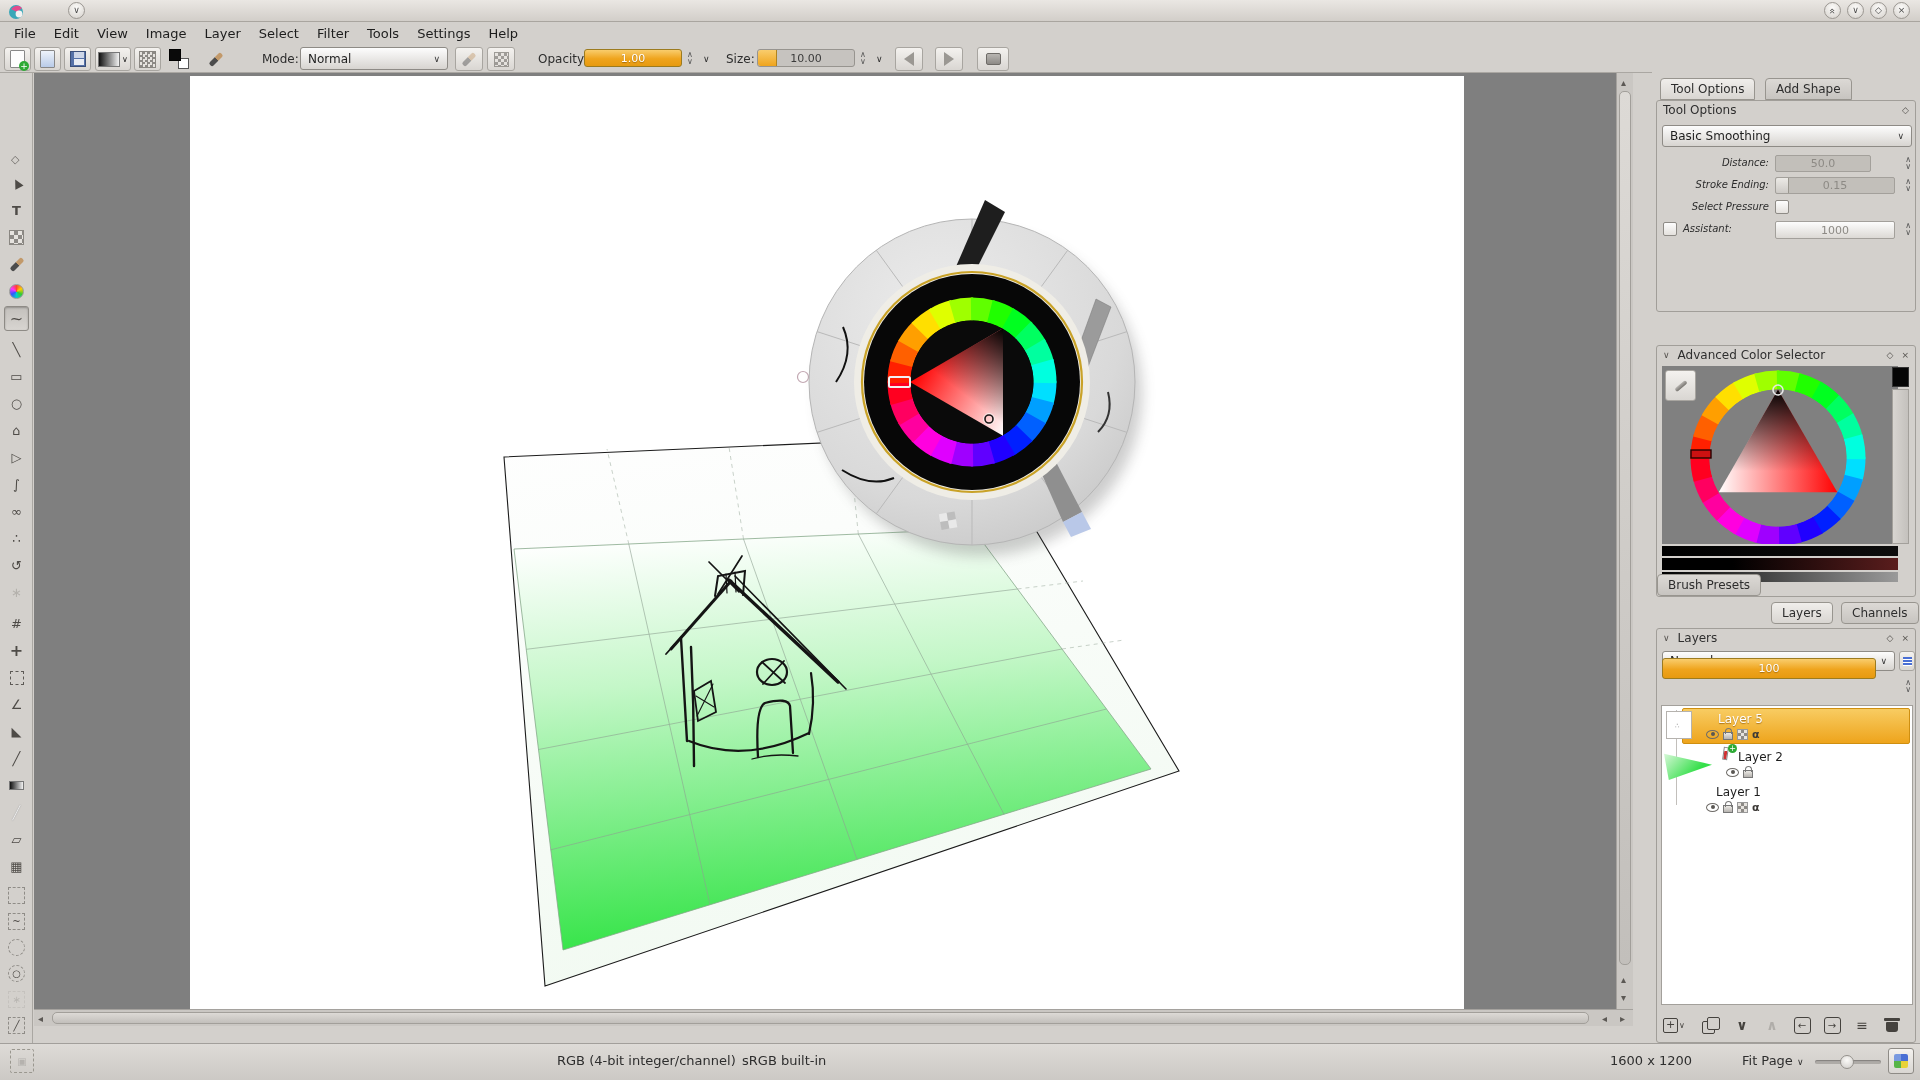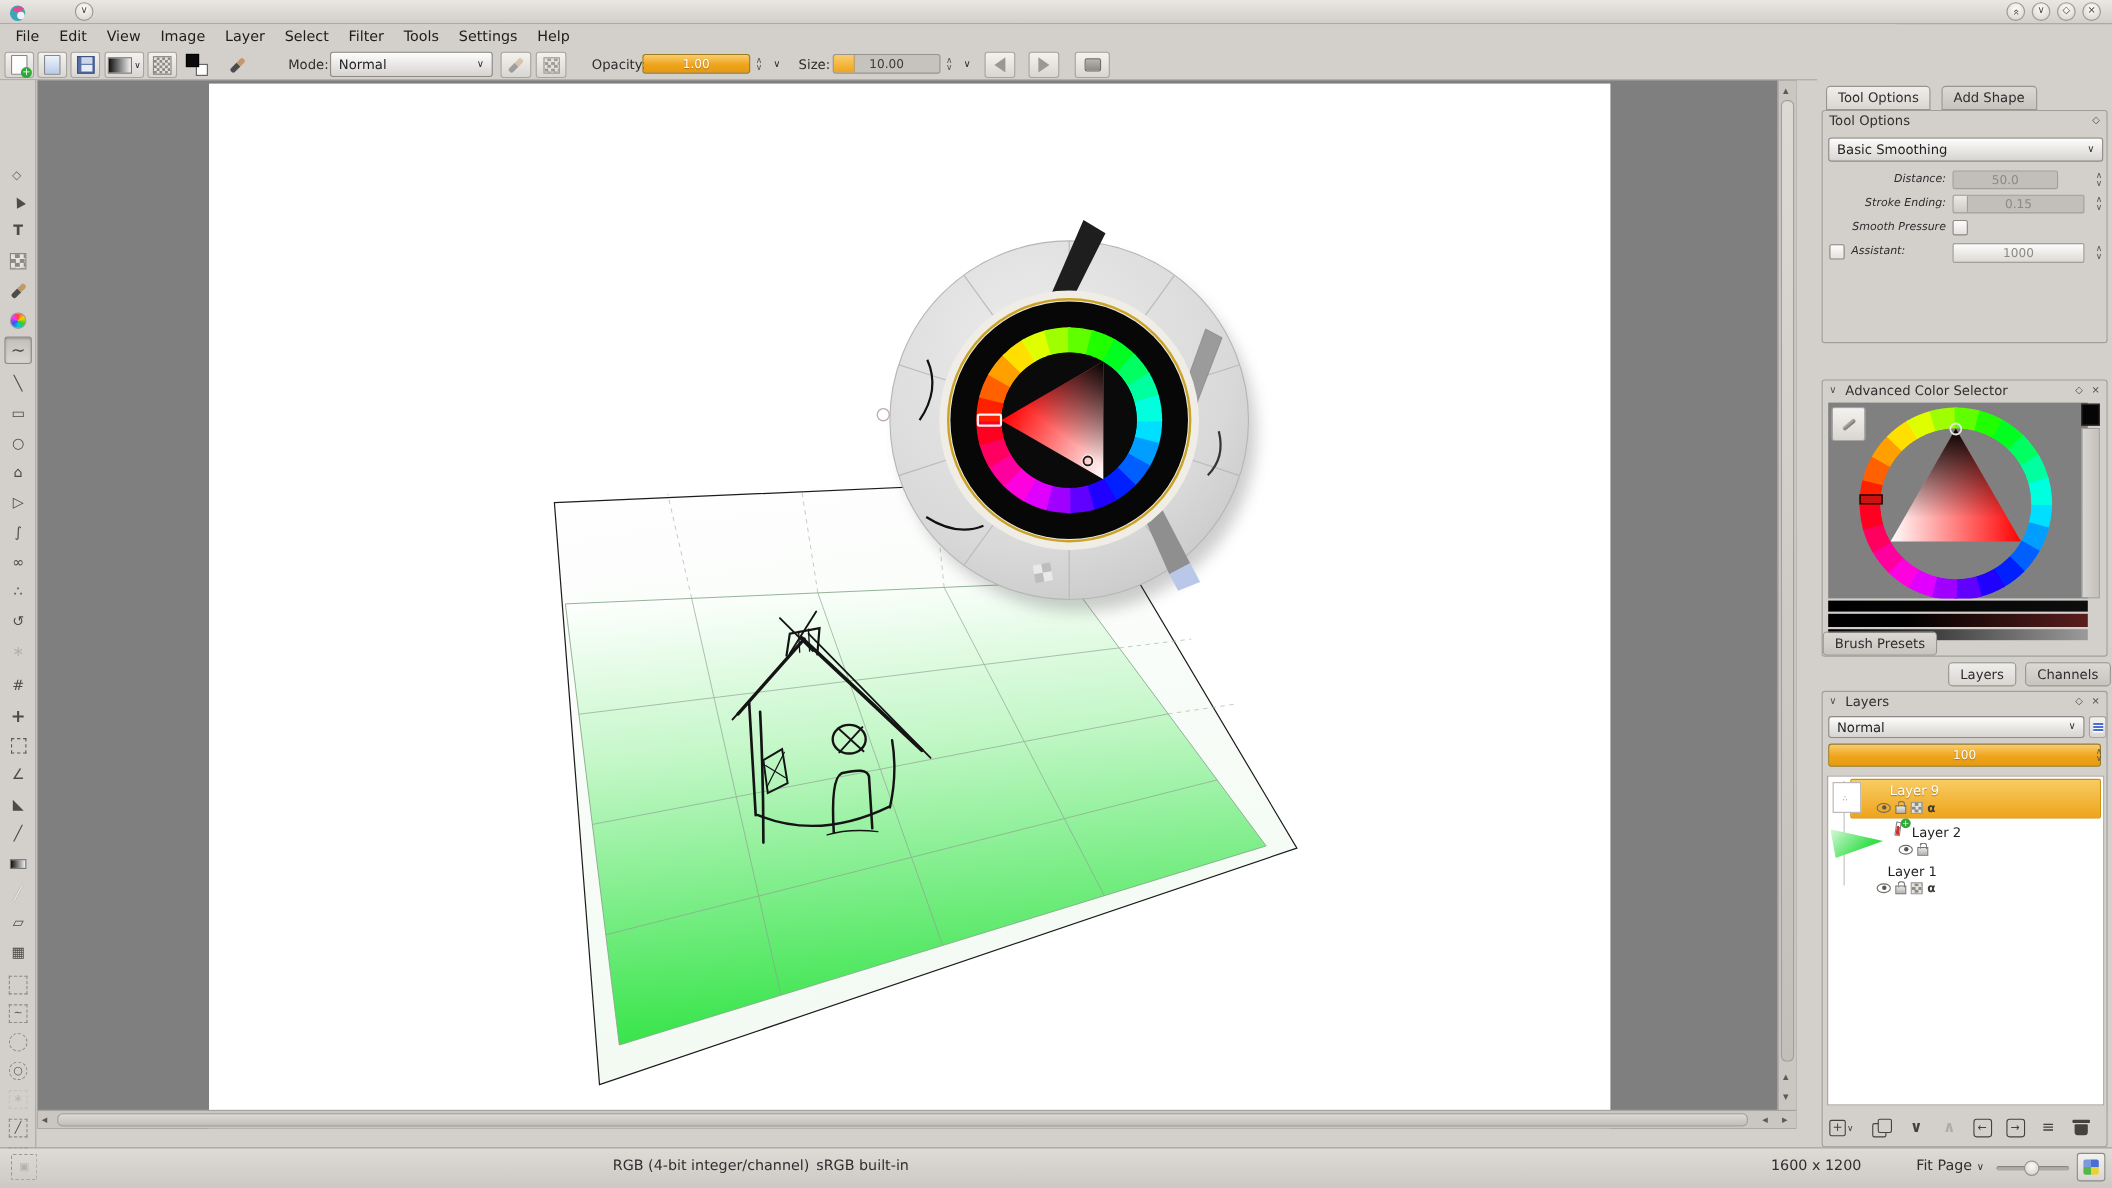--- a/index.html
+++ b/index.html
@@ -569,21 +569,21 @@
       </div>
     <div class="rowlab" style="left:0;top:78px;width:112px">Stroke Ending:</div>
     <div class="dis-slider" style="left:118px;top:76px;width:120px">
         <span class="hndl"></span>
         <span>0.15</span>
       </div>
     <div class="spin" style="right:4px;top:77px">
         <span>∧</span>
         <span>∨</span>
       </div>
-    <div class="rowlab" style="left:0;top:100px;width:112px">Smooth Pressure</div>
+    <div class="rowlab" style="left:0;top:100px;width:112px">Select Pressure</div>
     <div class="chk" style="left:118px;top:99px"></div>
     <div class="chk" style="left:6px;top:121px"></div>
     <div class="rowlab" style="left:26px;top:122px;width:60px;text-align:left">Assistant:</div>
     <div class="spinbox" style="left:118px;top:120px;width:120px">
         <span>1000</span>
       </div>
     <div class="spin" style="right:4px;top:121px">
         <span>∧</span>
         <span>∨</span>
       </div>
@@ -668,36 +668,36 @@
       <span class="sp dico"><span>◇</span></span>
       <span class="dico"><span>×</span></span>
     </div>
     <div class="combo abs" style="left:5px;top:22px;width:233px;height:20px">
       <span>Normal</span>
       <span class="arr">∨</span>
     </div>
     <div class="tbtn" style="left:242px;top:22px;width:16px;height:20px;position:absolute">
       <span style="display:inline-block;width:9px;height:9px;background:repeating-linear-gradient(#4a6fd4 0 2px,#fff 2px 3px)"></span>
     </div>
-    <div class="orange abs" style="left:5px;top:47px;width:248px;height:21px">
+    <div class="orange abs" style="left:5px;top:29px;width:214px;height:21px">
         <span>100</span>
       </div>
     <div class="spin" style="right:4px;top:50px">
         <span>∧</span>
         <span>∨</span>
       </div>
 
     <div id="layer-list" style="left:4px;top:76px;width:252px;height:300px">
       <div class="treeline" style="left:14px;top:4px;height:95px"></div>
 
       <div class="lrow-sel" style="left:20px;top:2px;right:2px;height:36px"></div>
       <div class="lthumb" style="left:4px;top:5px;width:26px;height:28px">
         <span style="position:absolute;left:8px;top:10px;font-size:7px;color:#777">∴</span>
       </div>
-      <div class="lname sel" style="left:56px;top:6px">Layer 9</div>
+      <div class="lname sel" style="left:56px;top:6px">Layer 5</div>
       <div class="licons" style="left:44px;top:22px">
         <span class="icon-eye"></span>
         <span class="icon-lock"></span>
         <span class="icon-checker"></span>
         <span class="icon-alpha"><span>α</span></span>
       </div>
 
       <div class="green-wedge" style="left:2px;top:42px;width:48px;height:32px"></div>
       <div class="pen-badge" style="left:58px;top:40px">
           <span class="pen"></span>

